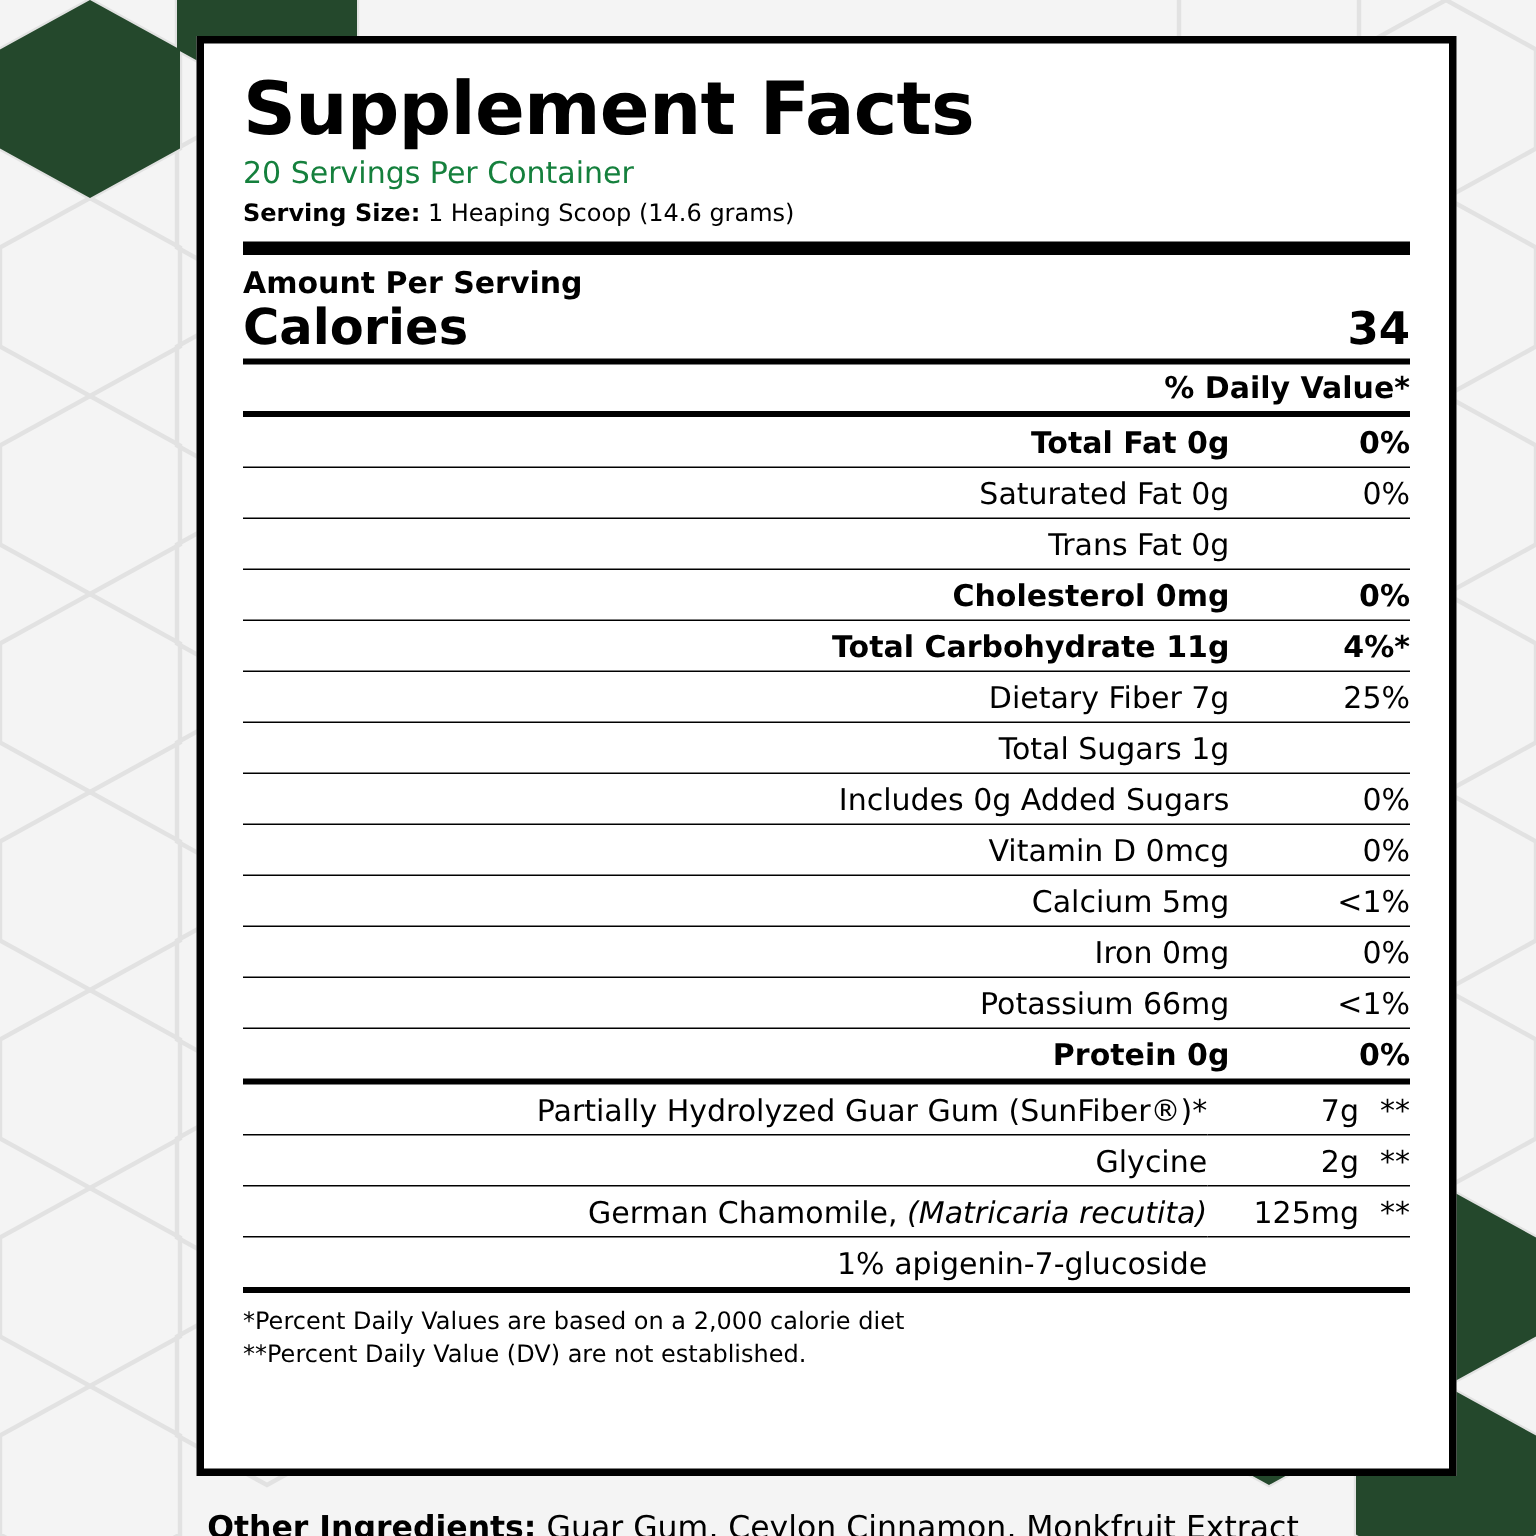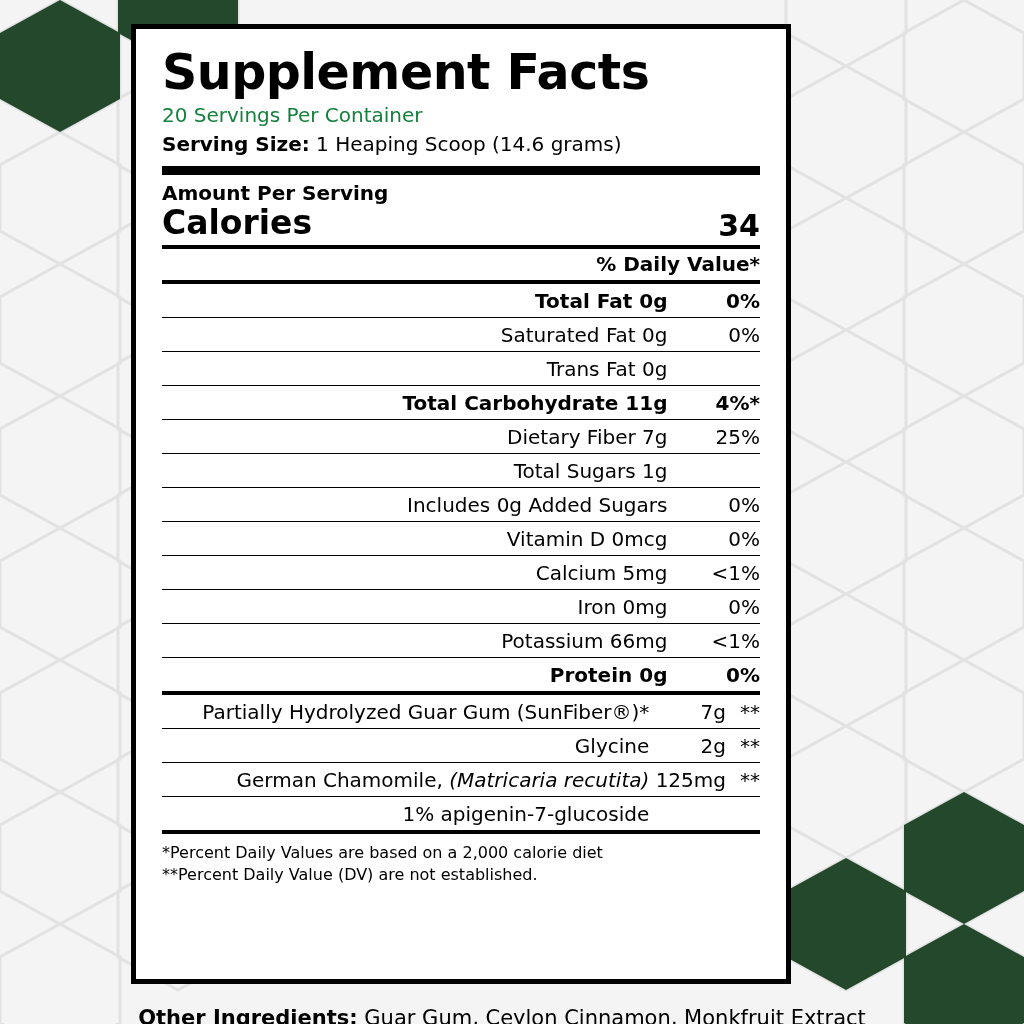--- a/index.html
+++ b/index.html
@@ -15,41 +15,41 @@
     background: #f2f2f2;
   }
 
   
   .bg-svg { position: absolute; inset: 0; width: 1024px; height: 1024px; }
 
   
   .panel {
     position: absolute;
     left: 131px; top: 24px;
-    width: 660px; height: 960px;
+    width: 840px; height: 960px;
     background: #ffffff;
     border: 5px solid #000000;
     padding: 14px 26px 10px 26px;
   }
 
   .title {
     font-size: 49px;
     font-weight: bold;
     letter-spacing: -0.5px;
     line-height: 1.05;
     margin: 4px 0 2px 0;
     color: #000;
   }
   .servings {
     font-size: 20px;
     line-height: 1.5;
     color: #15803d;
   }
   .serving-size {
-    font-size: 20px;
+    font-size: 16px;
     line-height: 1.45;
     color: #000;
   }
   .serving-size b { font-weight: bold; }
 
   .rule-thick { border-top: 9px solid #000; margin: 7px 0 0 0; }
   .rule-med   { border-top: 4px solid #000; }
 
   .amount-per {
     font-size: 20px;
@@ -191,20 +191,24 @@
           </tr>
           <tr>
             <td class="name ind1">Saturated Fat 0g</td>
             <td class="dv">0%</td>
           </tr>
           <tr>
             <td class="name ind1">Trans Fat 0g</td>
             <td class="dv"></td>
           </tr>
           <tr>
+            <td class="name b">Cholesterol 0mg</td>
+            <td class="dv b">0%</td>
+          </tr>
+          <tr>
             <td class="name b">Total Carbohydrate 11g</td>
             <td class="dv b">4%*</td>
           </tr>
           <tr>
             <td class="name ind1">Dietary Fiber 7g</td>
             <td class="dv">25%</td>
           </tr>
           <tr>
             <td class="name ind1">Total Sugars 1g</td>
             <td class="dv"></td>

